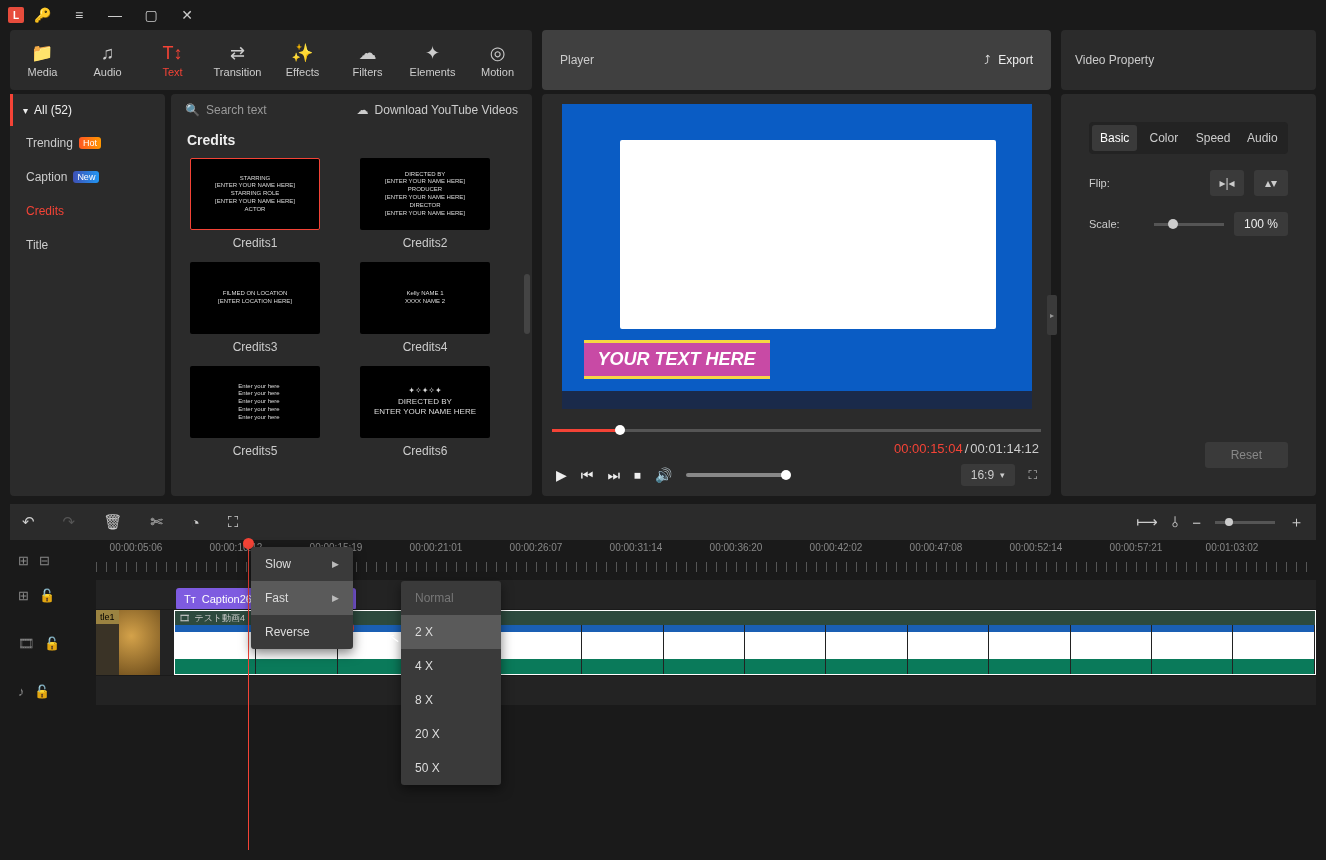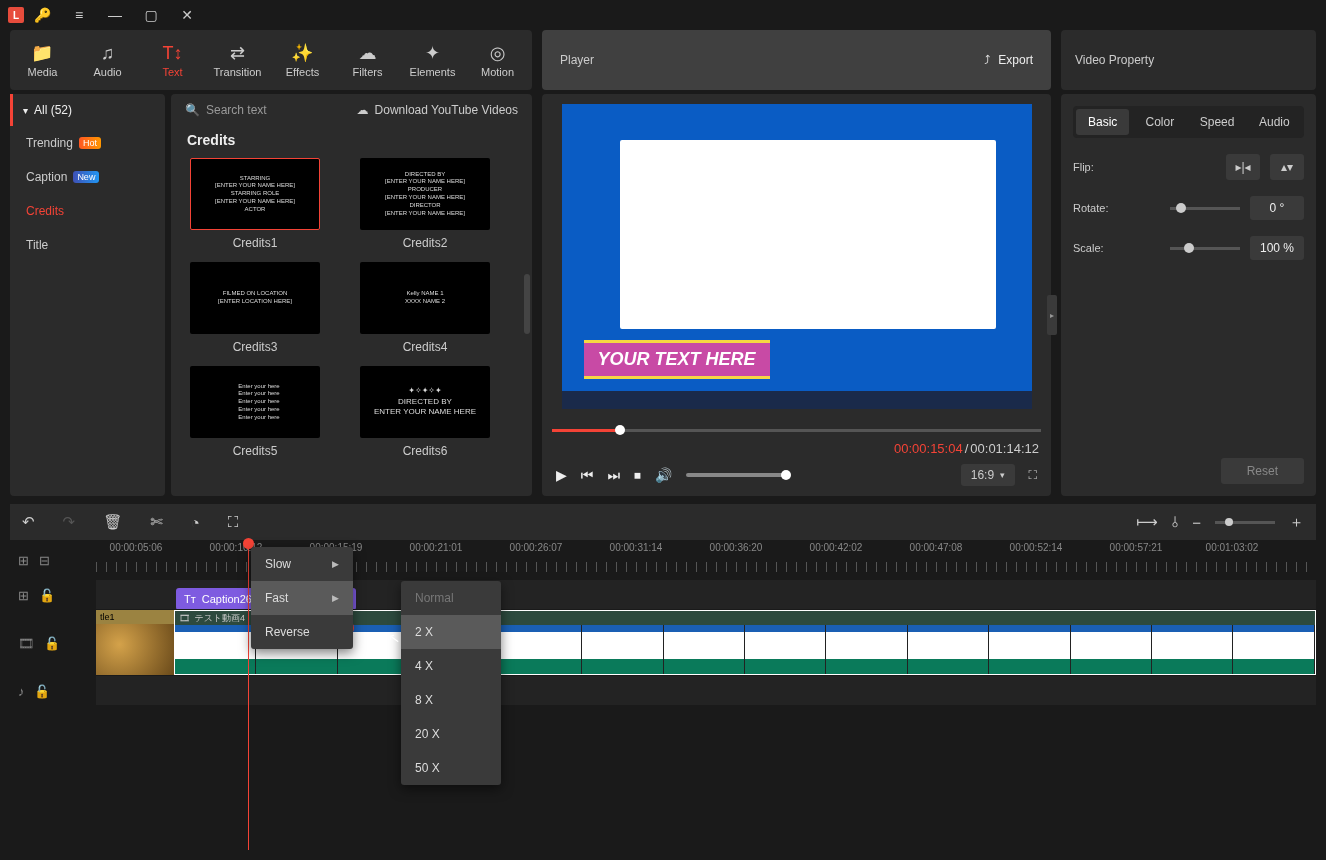--- a/index.html
+++ b/index.html
@@ -60,21 +60,21 @@
 .time-tot { color:#ccc;}
 .controls { display:flex; align-items:center; gap:14px; padding:4px 8px;}
 .controls .ctl { color:#eee; font-size:14px; cursor:pointer;}
 .vol-slider { width:100px; height:4px; background:#888; position:relative; border-radius:2px;}
 .vol-handle { position:absolute; right:-5px; top:-3px; width:10px; height:10px; background:#fff; border-radius:50%;}
 .aspect { margin-left:auto; display:flex; align-items:center; gap:6px; background:#3a3a3a; padding:4px 10px; border-radius:3px; cursor:pointer;}
 .fs-ico { color:#ccc; cursor:pointer;}
 
 .collapse-handle { position:absolute; right:-6px; top:50%; width:10px; height:40px; background:#3a3a3a; display:flex; align-items:center; justify-content:center; font-size:8px; color:#999; border-radius:2px;}
 
-.props { flex:0 0 255px; background:#2b2b2b; border-radius:4px; padding:12px; display:flex; flex-direction:column; gap:16px;}
+.props { flex:0 0 255px; background:#2b2b2b; border-radius:4px; padding:28px; display:flex; flex-direction:column; gap:16px;}
 .prop-tabs { display:flex; gap:4px; background:#232323; padding:3px; border-radius:4px;}
 .prop-tab { flex:1; text-align:center; padding:6px 4px; font-size:12px; color:#ccc; cursor:pointer; border-radius:3px;}
 .prop-tab.active { background:#3a3a3a; color:#fff;}
 .prop-row { display:flex; align-items:center; justify-content:space-between;}
 .prop-row .lbl { color:#ccc; font-size:11px;}
 .flip-btns { display:flex; gap:10px;}
 .flip-btn { width:34px; height:26px; background:#3a3a3a; border-radius:3px; display:flex; align-items:center; justify-content:center; font-size:12px; color:#ccc; cursor:pointer;}
 .slider-row { display:flex; align-items:center; gap:10px;}
 .mini-slider { width:70px; height:3px; background:#555; position:relative;}
 .mini-handle { position:absolute; left:6px; top:-4px; width:10px; height:10px; background:#ccc; border-radius:50%;}
@@ -99,21 +99,21 @@
 .tl-track-row { display:flex; margin:0 10px; height:66px;}
 .tl-track-row.thin { height:30px;}
 .tl-left .ico { color:#888; font-size:13px;}
 .tl-body { flex:1; background:#232323; position:relative; overflow:hidden; border-bottom:1px solid #1a1a1a;}
 
 .playhead { position:absolute; left:248px; top:0; bottom:0; width:1px; background:#f44336; z-index:5;}
 .playhead::before { content:""; position:absolute; top:-2px; left:-5px; width:11px; height:11px; background:#f44336; border-radius:50%;}
 .cut-marker { position:absolute; left:242px; top:10px; width:16px; height:16px; background:#f44336; border-radius:50%; display:flex; align-items:center; justify-content:center; color:#fff; font-size:9px; z-index:6;}
 
 .clip-caption { position:absolute; left:80px; height:22px; top:8px; width:180px; background:#7e5be0; border-radius:3px; display:flex; align-items:center; padding:0 8px; gap:6px; color:#fff; font-size:11px;}
-.clip-title { position:absolute; left:0; top:0; bottom:0; width:78px; background:#3a3326; display:flex; flex-direction:column;}
+.clip-title { position:absolute; left:0; top:0; bottom:0; width:64px; background:#3a3326; display:flex; flex-direction:row;}
 .clip-title-head { height:14px; background:#9b8341; font-size:9px; color:#000; padding:0 4px; display:flex; align-items:center;}
 .clip-title-body { flex:1; background:radial-gradient(circle at 30% 40%, #d4a24a, #6a4a1a);}
 .clip-video { position:absolute; left:78px; right:0; top:0; bottom:0; border:1px solid #fff; display:flex; flex-direction:column;}
 .clip-video-head { height:14px; background:#2d4a3e; color:#ccc; font-size:9px; display:flex; align-items:center; gap:4px; padding:0 4px;}
 .clip-frames { flex:1; display:flex;}
 .frame { flex:1; background:linear-gradient(180deg,#1a5fb4 0%, #1a5fb4 15%, #fff 15%, #fff 70%, #0a7a5a 70%); border-right:1px solid #222; min-width:0;}
 
 
 .menu { position:absolute; background:#3a3a3a; border-radius:3px; overflow:hidden; z-index:20; box-shadow:0 4px 12px rgba(0,0,0,.5);}
 .menu.primary { left:251px; top:547px; width:102px;}
@@ -308,29 +308,20 @@
       <div class="prop-tab active">Basic</div>
       <div class="prop-tab">Color</div>
       <div class="prop-tab">Speed</div>
       <div class="prop-tab">Audio</div>
     </div>
     <div class="prop-row">
       <span class="lbl">Flip:</span>
       <div class="flip-btns">
         <div class="flip-btn">▸|◂</div>
         <div class="flip-btn">▴▾</div>
-      </div>
-    </div>
-    <div class="prop-row">
-      <span class="lbl">Rotate:</span>
-      <div class="slider-row">
-        <div class="mini-slider">
-            <div class="mini-handle"></div>
-          </div>
-        <div class="val-box">0 °</div>
       </div>
     </div>
     <div class="prop-row">
       <span class="lbl">Scale:</span>
       <div class="slider-row">
         <div class="mini-slider">
             <div class="mini-handle" style="left:14px;"></div>
           </div>
         <div class="val-box">100 %</div>
       </div>

